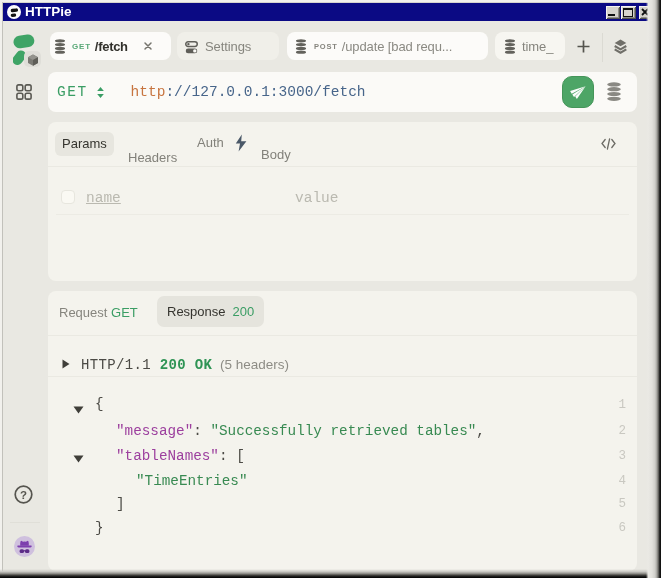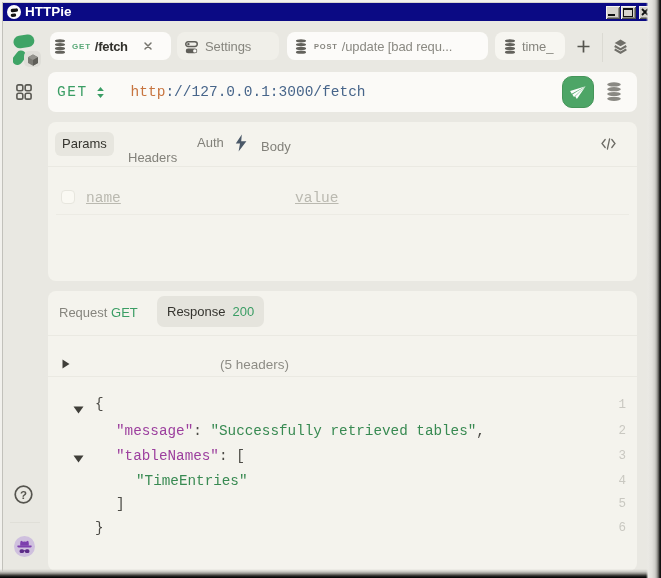--- a/index.html
+++ b/index.html
@@ -189,46 +189,47 @@
 
     <div class="card" style="left:45px; top:101px; width:589px; height:159px;">
       <div class="abs" style="left:7px; top:10px; height:24px; padding:0 7px; background:#e7e6df; border-radius:6px; display:flex; align-items:center;">
         <span style="font-size:13px; color:#35342e; margin-top:-2px;">Params</span>
       </div>
       <div class="abs vc" style="left:80px; top:23px; height:24px; font-size:13px; color:#82817a;">Headers</div>
       <div class="abs vc" style="left:149px; top:8px; height:24px; font-size:13px; color:#82817a;">Auth</div>
       <svg class="abs" style="left:186px; top:12px;" width="14" height="18" viewBox="0 0 14 18">
         <path d="M7.8 0.6 L1.8 9.6 H6 L4.6 17.4 L12.4 7.2 H7.2 Z" fill="#4a5868"></path>
       </svg>
-      <div class="abs vc" style="left:213px; top:12px; height:24px; font-size:13px; color:#82817a;">Body</div>
+      <div class="abs vc" style="left:213px; top:20px; height:24px; font-size:13px; color:#82817a;">Body</div>
       <svg class="abs" style="left:553px; top:16px;" width="15" height="12" viewBox="0 0 15 12">
         <g fill="none" stroke="#6b6a64" stroke-width="1.3" stroke-linecap="round">
           <path d="M4.2 1.5 L1 5.5 L4.2 9.5"></path>
           <path d="M10.8 1.5 L14 5.5 L10.8 9.5"></path>
           <path d="M8.6 0.8 L6.4 11"></path>
         </g>
       </svg>
       <div class="divh" style="left:0; right:0; top:44px;"></div>
       <div class="abs" style="left:13px; top:68px; width:14px; height:14px; border:1px solid #e7e6de; background:#faf9f3; border-radius:4px;"></div>
       <div class="abs mono" style="left:38px; top:68px; font-size:14.5px; color:#bab9b0;text-decoration:underline;">name</div>
-      <div class="abs mono" style="left:247px; top:68px; font-size:14.5px; color:#bab9b0;text-decoration:underline;">value</div>
+      <div class="abs mono" style="left:247px; top:68px; font-size:14.5px; color:#bab9b0;">value</div>
       <div class="divh" style="left:8px; right:8px; top:92px; background:#ecebe4;"></div>
     </div>
 
     <div class="card" style="left:45px; top:270px; width:589px; height:280px;">
       <div class="abs vc" style="left:11px; top:7px; height:28px; font-size:13px; color:#86857e;">Request&nbsp; <span style="color:#3a9d64;">GET</span></div>
       <div class="abs" style="left:109px; top:5px; height:31px; padding:0 10px; background:#e5e4dd; border-radius:7px; display:flex; align-items:center;">
         <span style="font-size:13px; color:#35342f;">Response</span>
         <span style="font-size:13px; color:#3a9d64; margin-left:7px;">200</span>
       </div>
       <div class="divh" style="left:0; right:0; top:44px;"></div>
 
       <svg class="abs" style="left:14px; top:68px;" width="8" height="10" viewBox="0 0 8 10">
         <path d="M0.5 0.5 L7.5 5 L0.5 9.5 Z" fill="#3f3e39"></path>
       </svg>
+      <div class="abs mono" style="left:33px; top:65.5px; font-size:14px; letter-spacing:0.35px; color:#4b4a45;">HTTP/1.1 <span style="color:#2f9455; font-weight:bold;">200 OK</span></div>
       <div class="abs" style="left:172px; top:65.5px; font-size:13.5px; color:#8d8c85;text-align:right;">(5 headers)</div>
       <div class="divh" style="left:0; right:0; top:85px;"></div>
 
       <div class="abs mono" style="left:0; top:104px; width:589px; font-size:14.3px; color:#4c4b46;">
         <div class="abs" style="left:25px; top:7px;"><svg width="11" height="8" viewBox="0 0 11 8">
               <path d="M0.5 0.5 H10.5 L5.5 7.5 Z" fill="#3f3e39"></path>
             </svg></div>
         <div class="abs" style="left:47px; top:1px;">{</div>
         <div class="abs" style="right:11px; top:2.5px; font-size:12.5px; color:#c9c8c1;">1</div>
 

